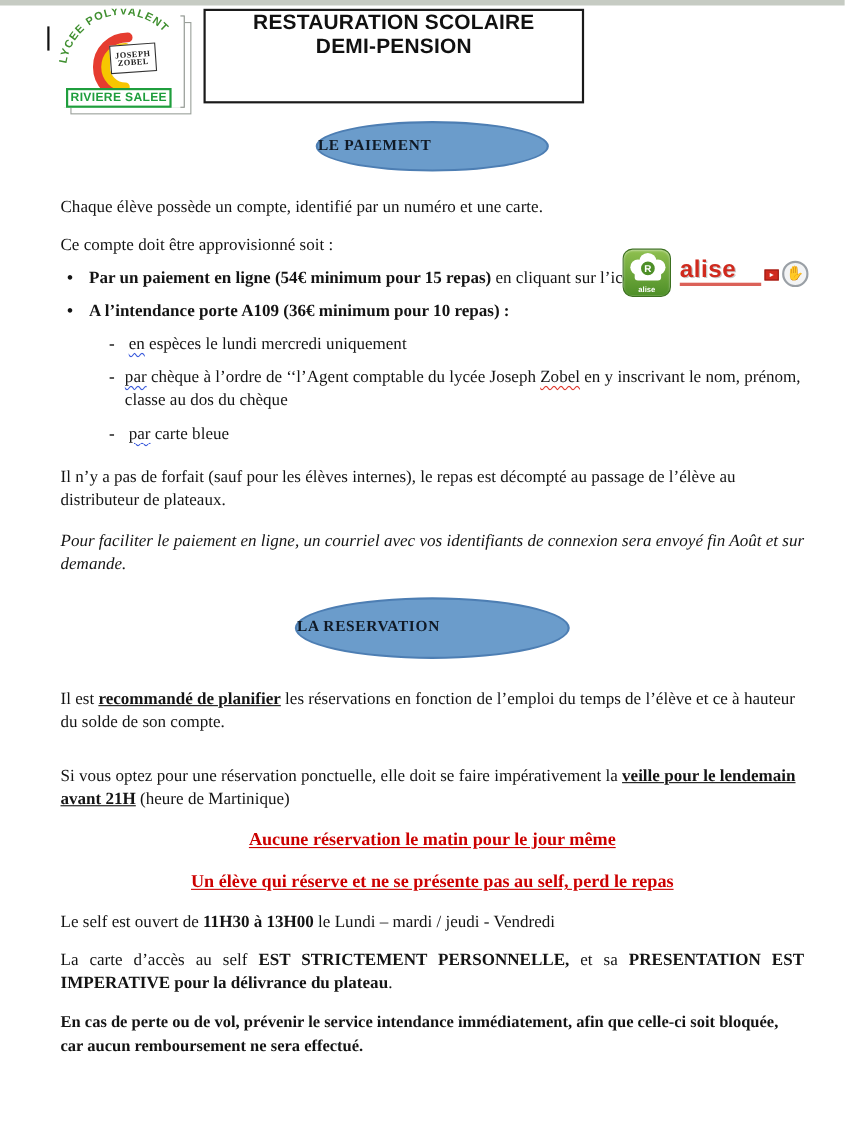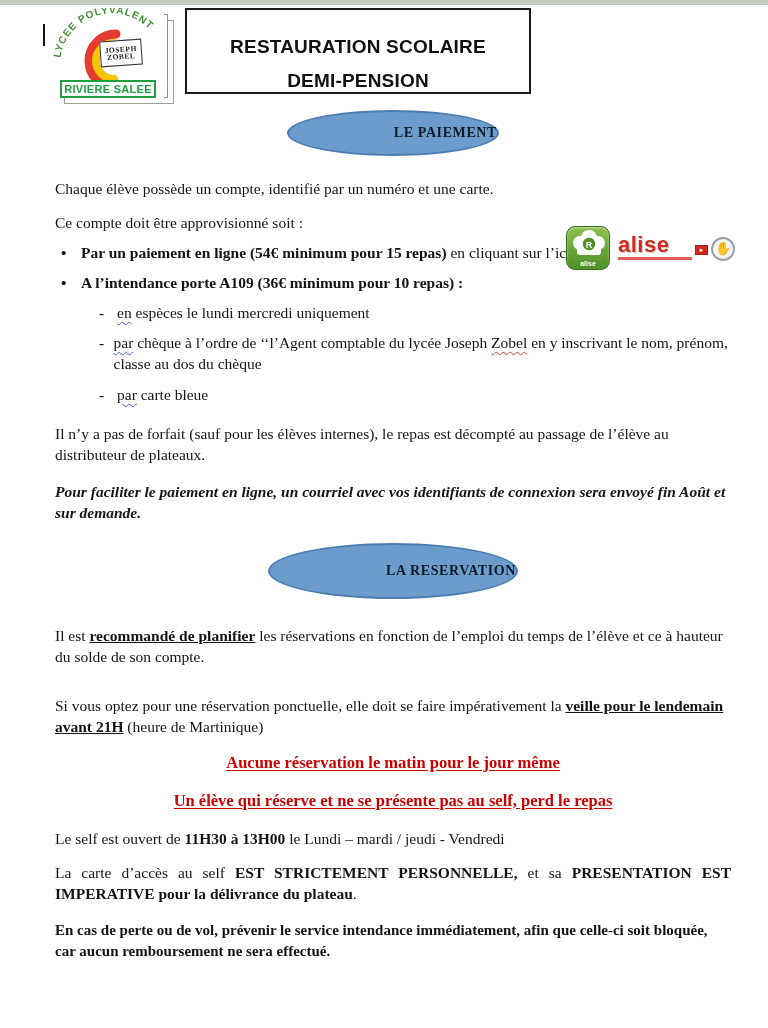--- a/index.html
+++ b/index.html
@@ -15,36 +15,36 @@
   .logo-shadow1 { position:absolute; left:6px; top:6px; width:110px; height:84px; background:#fff; border:1px solid #8a908a; }
   .logo-main { position:absolute; left:0; top:0; width:112px; height:90px; background:#fff; }
   .logo-center-label { position:absolute; left:48px; top:32px; width:42px; height:26px; background:#fff; border:1px solid #333;
       transform:rotate(-4deg); display:flex; flex-direction:column; align-items:center; justify-content:center; line-height:1; }
   .logo-center-label span { font-size:7.5px; font-weight:bold; letter-spacing:.5px; color:#222; }
   .logo-banner { position:absolute; left:8px; bottom:0; width:96px; height:18px; border:2px solid #1f9e3d; background:#fff;
       display:flex; align-items:center; justify-content:center; }
   .logo-banner span { color:#1f9e3d; font-weight:bold; font-size:11px; font-family:"Liberation Sans",sans-serif; letter-spacing:.3px; }
 
   .title-box { position:absolute; left:185px; top:0; width:346px; height:86px; border:2px solid #1a1a1a; background:#fff;
-      display:flex; flex-direction:column; align-items:center; justify-content:flex-end; gap:12px; }
+      display:flex; flex-direction:column; align-items:center; justify-content:flex-start; }
   .title-box div { font-family:"Liberation Sans",sans-serif; font-weight:bold; font-size:19px; color:#111; letter-spacing:.2px; }
 
   
   .content { position:absolute; top:104px; left:55px; width:676px; font-size:15.5px; line-height:1.36; color:#141414; }
 
   .oval { margin:6px auto 0 auto; background:#6b9ccb; border:2px solid #4d7eb3; border-radius:50%;
-      display:flex; align-items:center; justify-content:flex-end; }
+      display:flex; align-items:center; justify-content:flex-start; }
   .oval span { font-weight:bold; font-size:14px; color:#101a26; letter-spacing:.6px; }
   .oval-paiement { width:212px; height:46px; }
   .oval-reservation { width:250px; height:56px; margin-top:20px; }
 
   .para { margin-top:13px; }
   .b { font-weight:bold; }
   .bu { font-weight:bold; text-decoration:underline;text-align:center; }
-  .bi { font-weight:bold; font-style:italic; }
+  .bi { font-weight:normal; font-style:italic; }
   .just { text-align:justify; }
 
   .bullet-row { display:flex; margin-top:9px; position:relative; }
   .bullet-dot { width:26px; padding-left:6px; font-weight:bold; }
   .sub-row { display:flex; margin-left:44px; margin-top:9px; }
   .sub-dash { width:18px; font-weight:bold; }
   .wavy-b { text-decoration-line:underline; text-decoration-style:wavy; text-decoration-color:#3b5bdc; text-decoration-thickness:1px; text-underline-offset:3px; }
   .wavy-r { text-decoration-line:underline; text-decoration-style:wavy; text-decoration-color:#e03a2f; text-decoration-thickness:1px; text-underline-offset:3px; }
 
   .red-line { margin-top:15px; text-align:center; color:#cc0000; font-weight:bold; font-size:16.5px; text-decoration:underline; text-underline-offset:2px; }

